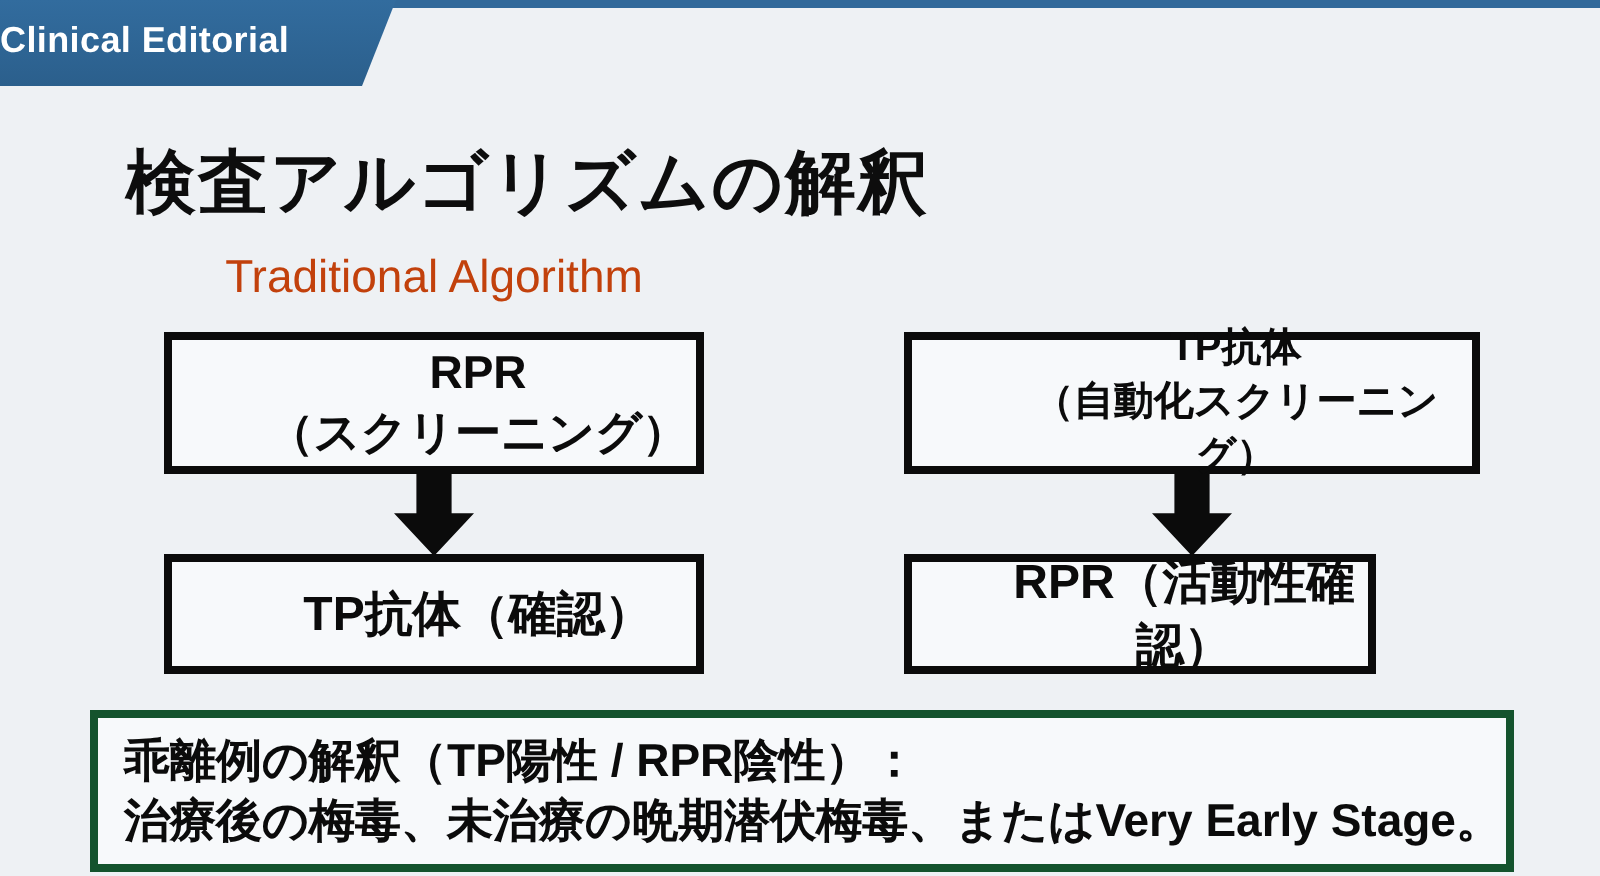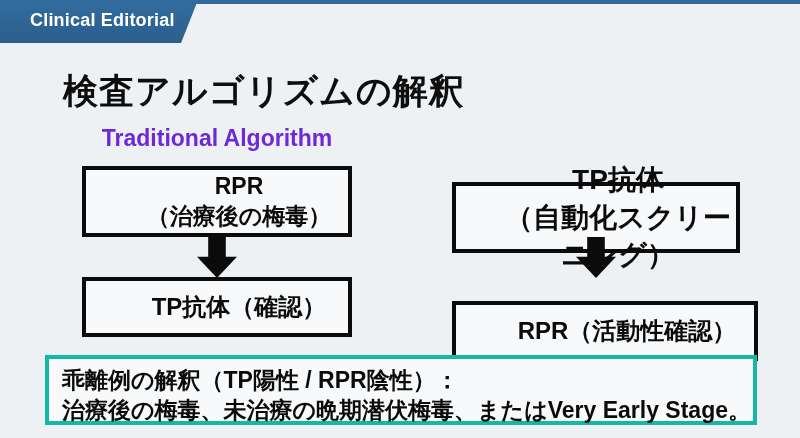--- a/index.html
+++ b/index.html
@@ -18,65 +18,65 @@
     background:#31699a;
   }
   .badge{
     position:absolute;left:0;top:0;
     width:198px;height:43px;
     background:linear-gradient(#326c9e,#2b5f8c);
     clip-path:polygon(0 0,100% 0,calc(100% - 17px) 100%,0 100%);
     color:#ffffff;
     font-size:18px;font-weight:bold;
     line-height:41px;
-    padding-left:30px;
+    padding-left:0;
     box-sizing:border-box;
     letter-spacing:.2px;
   }
   .title{
     position:absolute;left:47px;top:52px;
     font-size:35px;font-weight:bold;color:#0d0d0d;
     letter-spacing:1px;
     white-space:nowrap;
   }
   .col-header{
     position:absolute;top:123px;height:30px;
-    font-size:23px;font-weight:bold;color:#6d28d9;
+    font-size:23px;font-weight:normal;color:#c2410c;
     text-align:center;white-space:nowrap;
     line-height:30px;
   }
   .col-header.left{left:62px;width:310px;}
   .col-header.right{left:417px;width:358px;}
   .flow-box{
     position:absolute;
     background:#f7f9fb;
     border:4px solid #0b0b0b;
     box-sizing:border-box;
     display:flex;flex-direction:column;
     align-items:center;justify-content:center;
     text-align:center;
     color:#0b0b0b;font-weight:bold;padding-left:44px;
   }
   .box1-left {left:82px; top:166px;width:270px;height:71px;font-size:23px;line-height:1.3;}
-  .box1-right{left:452px;top:166px;width:288px;height:71px;font-size:28px;line-height:1.35;margin-top:16px;}
+  .box1-right{left:452px;top:166px;width:288px;height:71px;font-size:20px;line-height:1.35;}
   .box2-left {left:82px; top:277px;width:270px;height:60px;font-size:24px;}
-  .box2-right{left:452px;top:277px;width:306px;height:60px;font-size:24px;margin-top:24px;}
+  .box2-right{left:452px;top:277px;width:236px;height:60px;font-size:24px;}
   .down-arrow{
     position:absolute;top:237px;
     width:40px;height:41px;
     background:#0b0b0b;
     clip-path:polygon(28% 0,72% 0,72% 48%,100% 48%,50% 100%,0 48%,28% 48%);
   }
   .down-arrow.left{left:197px;}
   .down-arrow.right{left:576px;}
   .note-box{
     position:absolute;left:45px;top:355px;
-    width:712px;height:70px;
+    width:712px;height:81px;
     background:#f7f9fb;
-    border:4px solid #14b8a6;
+    border:4px solid #14532d;
     box-sizing:border-box;
     padding:6px 12px 0 13px;
     color:#0b0b0b;font-weight:bold;
     font-size:23px;line-height:1.32;
   }
   .note-line{white-space:nowrap;}
 </style>
 </head>
 <body>
 
@@ -87,21 +87,21 @@
   <div class="badge">
     <span>Clinical Editorial</span>
   </div>
 
   <h1 class="title" style="margin:16px;">検査アルゴリズムの解釈</h1>
 
   <div class="col-header left">Traditional Algorithm</div>
 
   <div class="flow-box box1-left">
     <div>RPR</div>
-    <div>（治療後の梅毒）</div>
+    <div>（スクリーニング）</div>
   </div>
 
   <div class="down-arrow left"></div>
 
   <div class="flow-box box2-left">
     <div>TP抗体（確認）</div>
   </div>
 
 
   <div class="flow-box box1-right">

